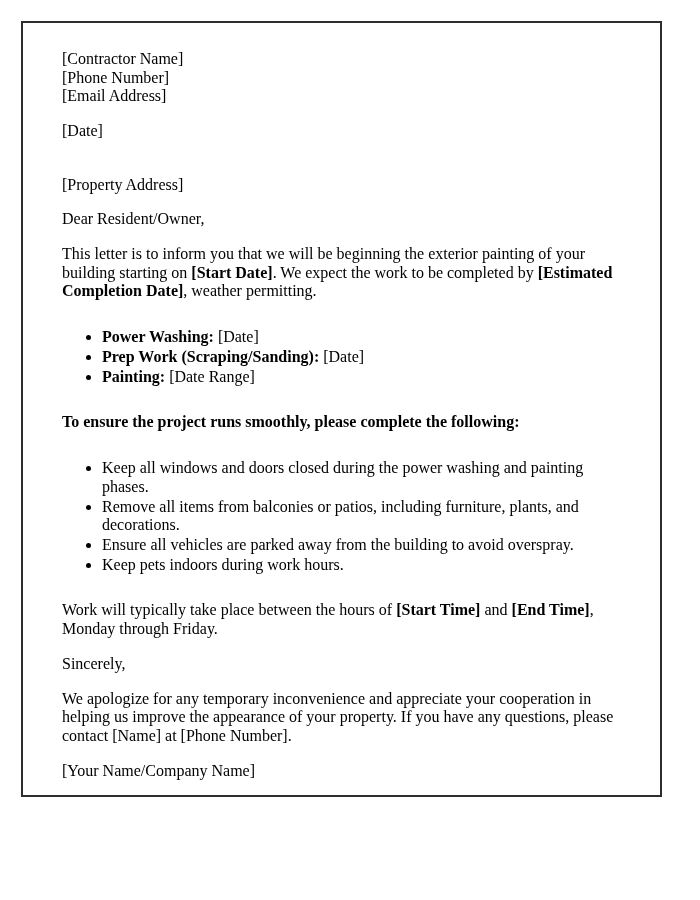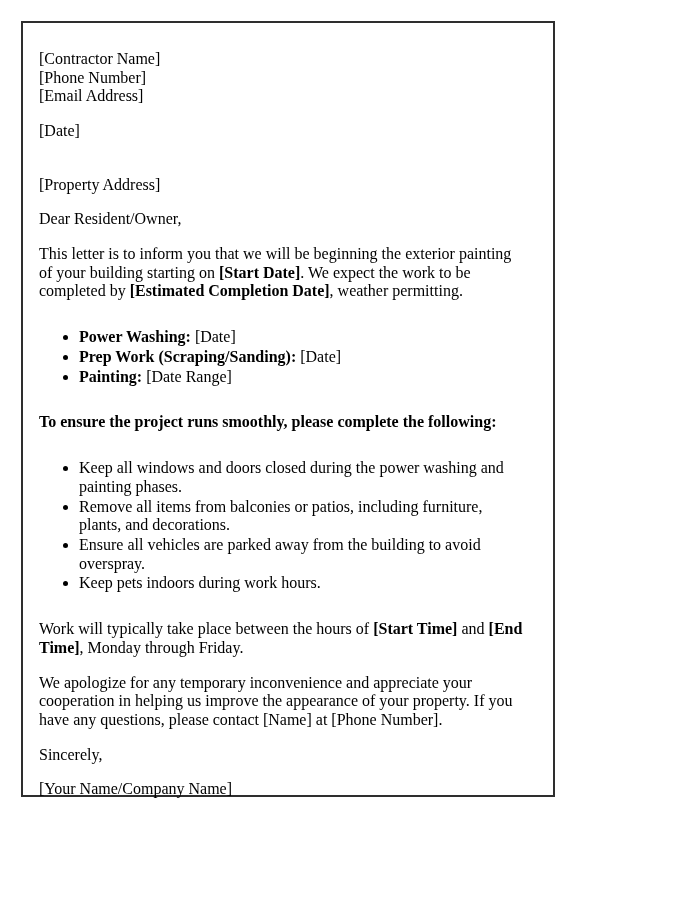--- a/index.html
+++ b/index.html
@@ -11,26 +11,26 @@
     width: 700px;
     height: 900px;
     position: relative;
     font-family: "Liberation Serif", "DejaVu Serif", serif;
     color: #000000;
   }
   .letter-page {
     position: absolute;
     left: 21px;
     top: 21px;
-    width: 534px;
+    width: 641px;
     height: 776px;
     box-sizing: border-box;
     border: 2px solid #2e2e2e;
     background: #ffffff;
-    padding: 27px 30px 20px 16px;
+    padding: 27px 30px 20px 39px;
     font-size: 16px;
     line-height: 1.17;
   }
   .letter-page p {
     margin: 16px 0;
   }
   .letter-page p:first-child {
     margin-top: 0;
   }
   .letter-page ul {
@@ -72,19 +72,19 @@
 
   <ul>
     <li>Keep all windows and doors closed during the power washing and painting phases.</li>
     <li>Remove all items from balconies or patios, including furniture, plants, and decorations.</li>
     <li>Ensure all vehicles are parked away from the building to avoid overspray.</li>
     <li>Keep pets indoors during work hours.</li>
   </ul>
 
   <p><span>Work will typically take place between the hours of </span><b>[Start Time]</b><span> and </span><b>[End Time]</b><span>, Monday through Friday.</span></p>
 
+  <p>Sincerely,</p>
+
   <p>We apologize for any temporary inconvenience and appreciate your cooperation in helping us improve the appearance of your property. If you have any questions, please contact [Name] at [Phone Number].</p>
-
-  <p>Sincerely,</p>
 
   <p>[Your Name/Company Name]</p>
 
 </div>
 
 </body></html>

